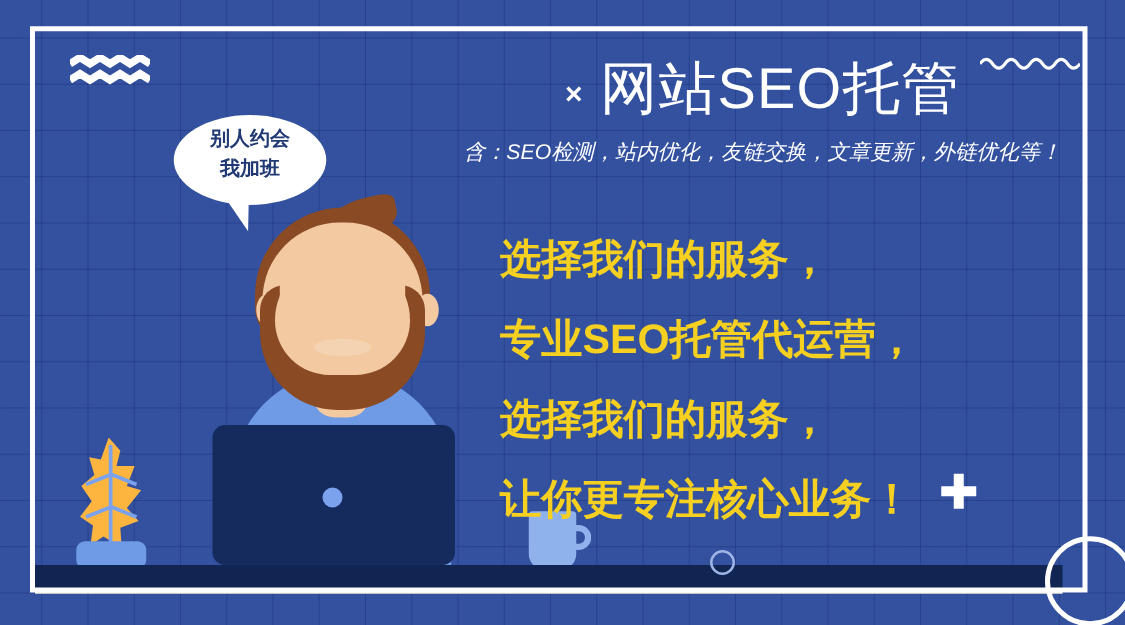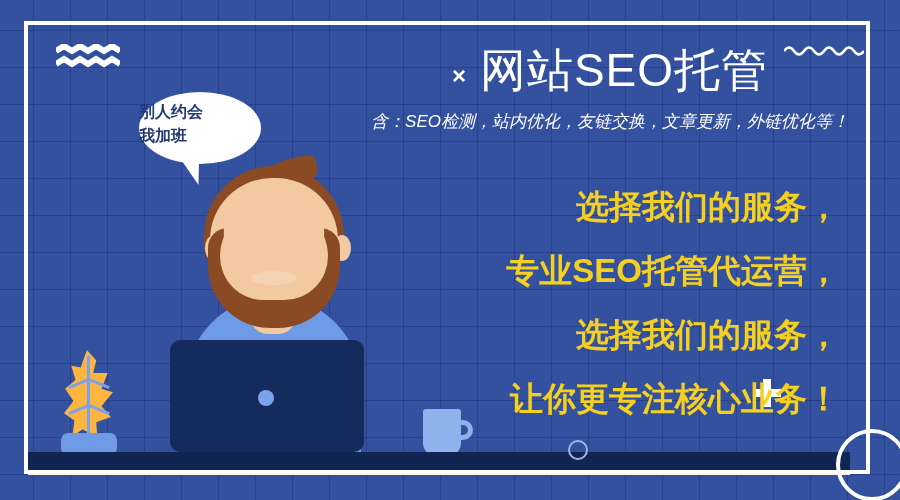--- a/index.html
+++ b/index.html
@@ -140,21 +140,21 @@
     letter-spacing: 0px;
     white-space: nowrap;
     font-style: italic;
   }
   
   #headline {
     position: absolute;
     left: 400px;
     top: 190px;
     width: 440px;
-    text-align: right;
+    text-align: left;
   }
   .headline-line {
     color: #f5d020;
     font-size: 33px;
     font-weight: bold;
     line-height: 1.0;
     margin-bottom: 31px;
     white-space: nowrap;
     position: relative;
     z-index: 5;
@@ -324,20 +324,21 @@
     border-left: 14px solid transparent;
     border-right: 8px solid transparent;
     border-top: 34px solid #ffffff;
     transform: rotate(-12deg);
   }
   .bubble-text {
     position: absolute;
     left: 139px;
     top: 100px;
     width: 122px;
+    text-align: center;
     color: #223a74;
     font-size: 16px;
     font-weight: bold;
     line-height: 1.5;
     z-index: 3;
   }
 </style>
 </head>
 <body>
 

